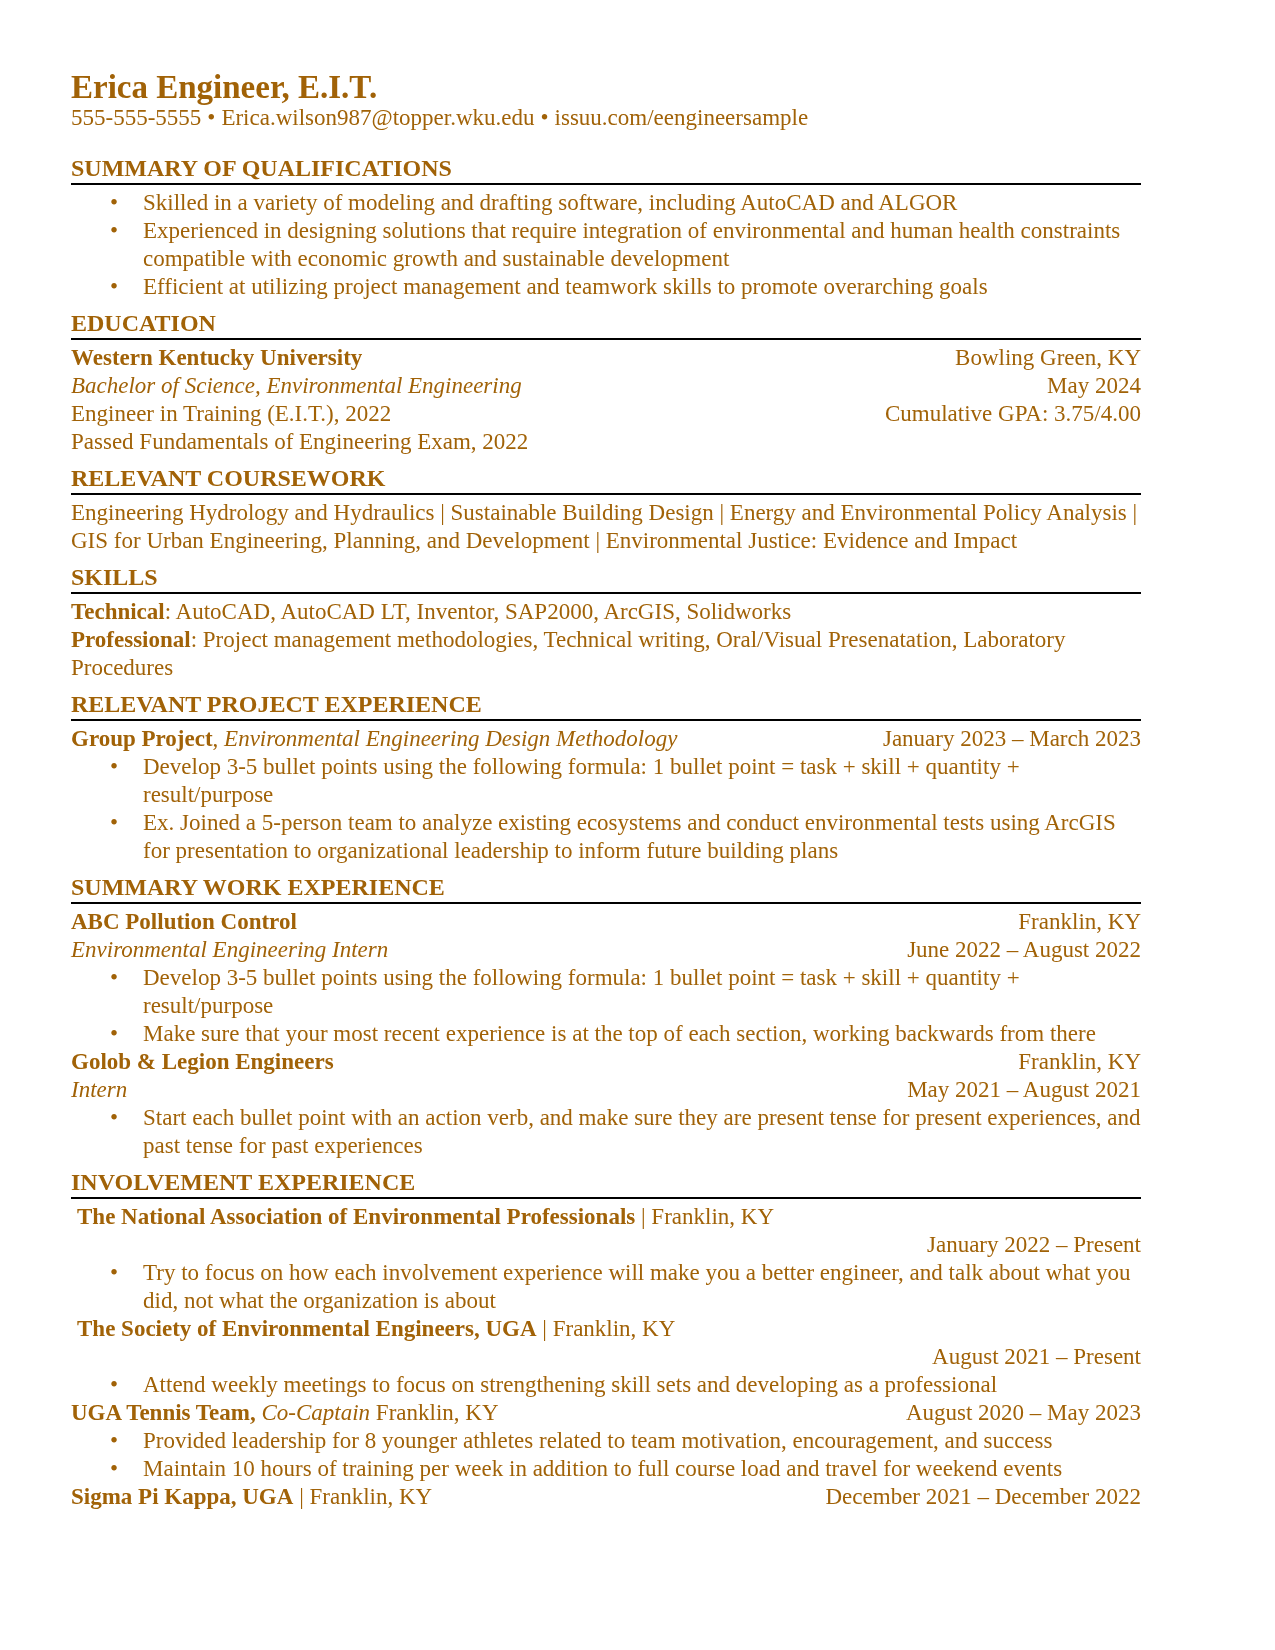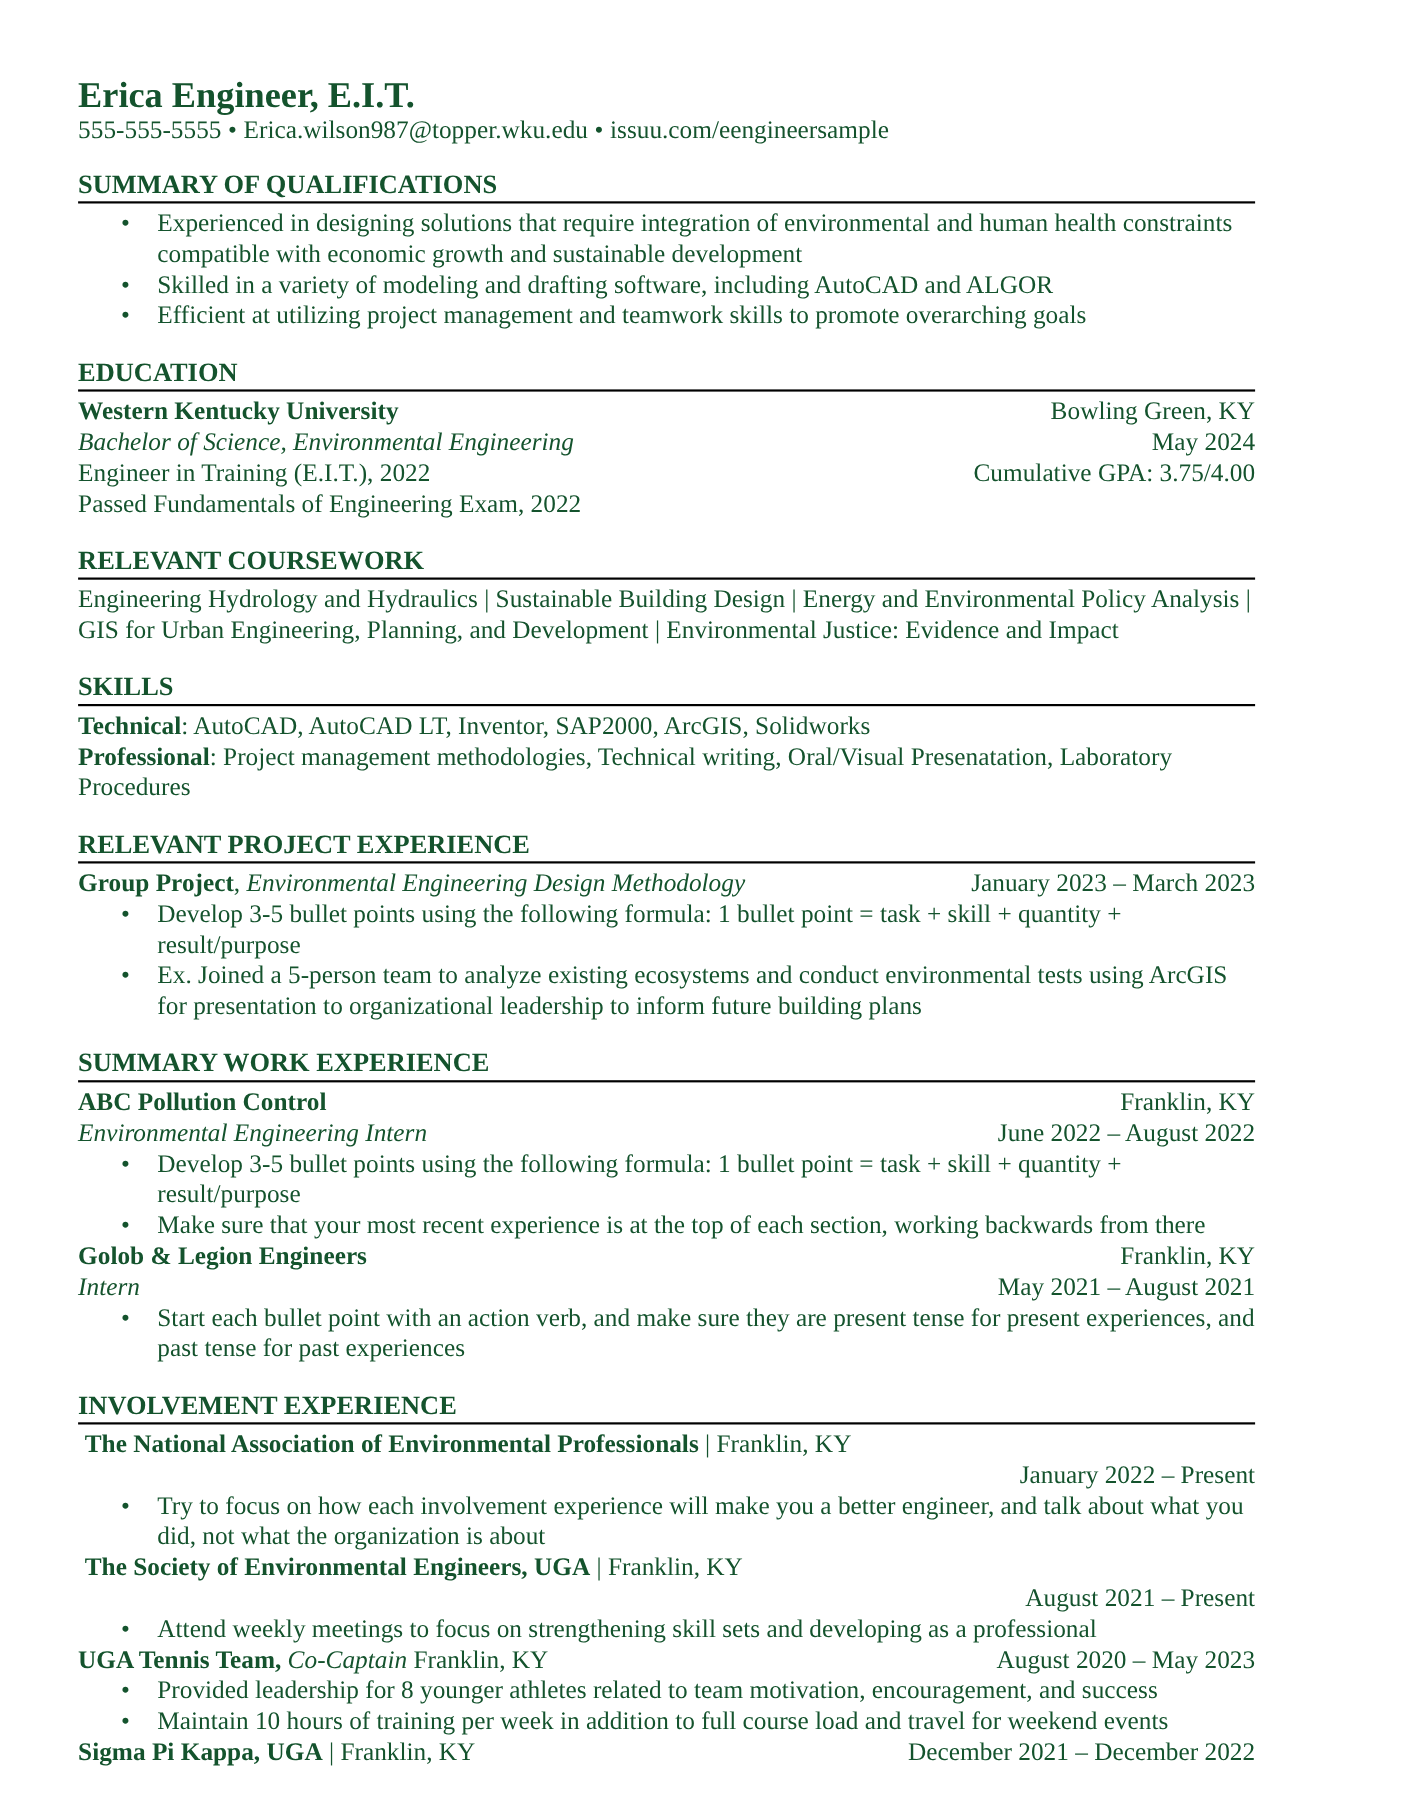--- a/index.html
+++ b/index.html
@@ -6,32 +6,32 @@
   .page {
     position: relative;
     width: 1275px;
     height: 1650px;
     box-sizing: border-box;
     background: #ffffff;
     padding: 70px 134px 0 71px;
     font-family: "Liberation Serif", "DejaVu Serif", serif;
     font-size: 23px;
     line-height: 28px;
-    color: #14532d;
+    color: #a16207;
     overflow: hidden;
   }
   h1 {
     margin: 0;
     font-size: 33px;
     line-height: 34px;
     font-weight: bold;
   }
   .contact { line-height: 28px; }
   .sep { margin: 0 6px; }
-  section { margin-top: 24px; }
+  section { margin-top: 8px; }
   section.first { margin-top: 22px; }
   h2 {
     margin: 0 0 4px 0;
     font-size: 24px;
     line-height: 28px;
     font-weight: bold;
     border-bottom: 2px solid #000000;
     padding-bottom: 1px;
   }
   .row { display: flex; justify-content: flex-start; }
@@ -57,22 +57,22 @@
   <header>
     <h1>Erica Engineer, E.I.T.</h1>
     <div class="contact">
       <span>555-555-5555</span><span class="sep">•</span><span>Erica.wilson987@topper.wku.edu</span><span class="sep">•</span><span>issuu.com/eengineersample</span>
     </div>
   </header>
 
   <section class="first">
     <h2>SUMMARY OF QUALIFICATIONS</h2>
     <ul>
+      <li>Skilled in a variety of modeling and drafting software, including AutoCAD and ALGOR</li>
       <li>Experienced in designing solutions that require integration of environmental and human health constraints compatible with economic growth and sustainable development</li>
-      <li>Skilled in a variety of modeling and drafting software, including AutoCAD and ALGOR</li>
       <li>Efficient at utilizing project management and teamwork skills to promote overarching goals</li>
     </ul>
   </section>
 
   <section>
     <h2>EDUCATION</h2>
     <div class="row">
       <span class="left bold">Western Kentucky University</span>
       <span class="right">Bowling Green, KY</span>
     </div>

